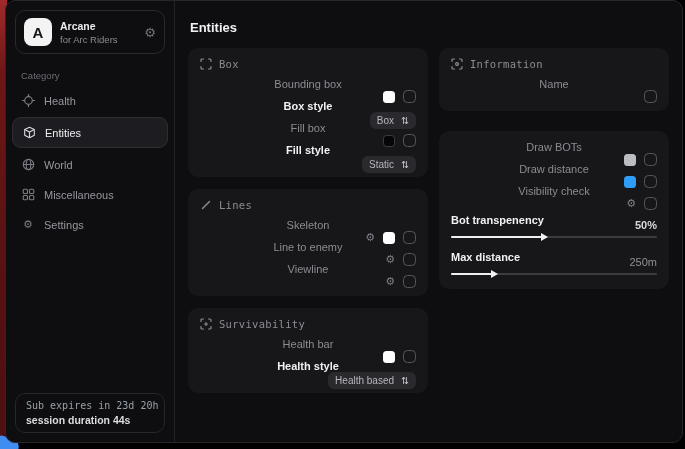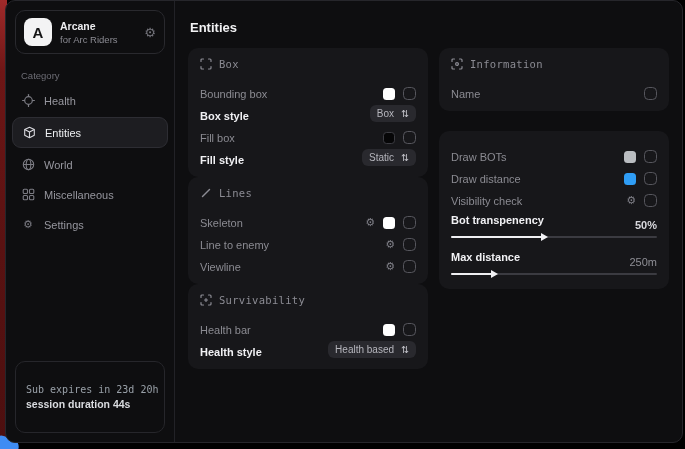--- a/index.html
+++ b/index.html
@@ -24,35 +24,35 @@
   .logo-gear{margin-left:auto;color:#72727a;font-size:13px;cursor:pointer;}
   .cat{margin:16px 0 5px 15px;font-size:9.5px;color:#6d6d75;}
   .menu{display:flex;flex-direction:column;gap:1px;}
   .mi{display:flex;align-items:center;gap:9px;height:29px;padding:0 8px 0 15px;
       color:#96969e;font-size:11px;cursor:pointer;}
   .mi .micon{width:14px;display:flex;align-items:center;justify-content:center;color:#7c7c84;font-size:11px;}
   .mi.active{margin:1px 6px;padding:0 8px 0 9px;background:#1d1d21;border:1px solid #2d2d33;
       border-radius:9px;color:#eef0f2;}
   .mi.active .micon{color:#d9d9de;}
   .spacer{flex:1;}
-  .foot{margin:9px;border:1px solid #26262b;border-radius:10px;padding:22px 10px;}
+  .foot{margin:9px;border:1px solid #26262b;border-radius:10px;padding:6px 10px;}
   .foot-1{font-family:"DejaVu Sans Mono",monospace;font-size:10px;color:#99a0a8;white-space:nowrap;}
   .foot-2{font-size:10.5px;font-weight:bold;color:#dadce0;margin-top:3px;}
 
   
   .main{flex:1;padding:12px 13px;overflow:hidden;}
   .ptitle{font-size:13px;font-weight:bold;color:#f2f2f4;margin:7px 0 13px 2px;}
   .cols{display:flex;gap:11px;align-items:flex-start;}
-  .colL{width:240px;flex-shrink:0;display:flex;flex-direction:column;gap:0;}
+  .colL{width:240px;flex-shrink:0;display:flex;flex-direction:column;gap:12px;}
   .colR{flex:1;display:flex;flex-direction:column;gap:20px;}
   .card{background:#17171a;border-radius:10px;padding:10px 12px 11px;}
   .chead{display:flex;align-items:center;gap:7px;font-family:"DejaVu Sans Mono",monospace;
       font-size:10.5px;color:#8c8c94;margin-bottom:8px;letter-spacing:.3px;}
   .chead svg{stroke:#8c8c94;fill:none;stroke-width:1.2;stroke-linecap:round;}
-  .row{display:flex;align-items:flex-end;height:22px;}
+  .row{display:flex;align-items:center;height:22px;flex-direction:column;}
   .lbl{font-size:11px;color:#8b8b92;white-space:nowrap;}
   .lbl.strong{color:#f1f1f4;font-weight:bold;}
   .ctr{margin-left:auto;display:flex;align-items:center;gap:8px;}
   .cb{width:13px;height:13px;border:1.5px solid #56565d;border-radius:4.5px;box-sizing:border-box;cursor:pointer;}
   .sw{width:12px;height:12px;border-radius:3.5px;box-sizing:border-box;cursor:pointer;}
   .sw.darkline{border:1px solid #3c3c42;}
   .mgear{color:#7f7f87;font-size:11px;cursor:pointer;}
   .dd{display:flex;align-items:center;gap:7px;background:#29292e;border-radius:6px;
       padding:3px 7px;font-size:10px;color:#b6b6bd;cursor:pointer;}
   .ddi{font-size:9.5px;color:#c7c7ce;}

